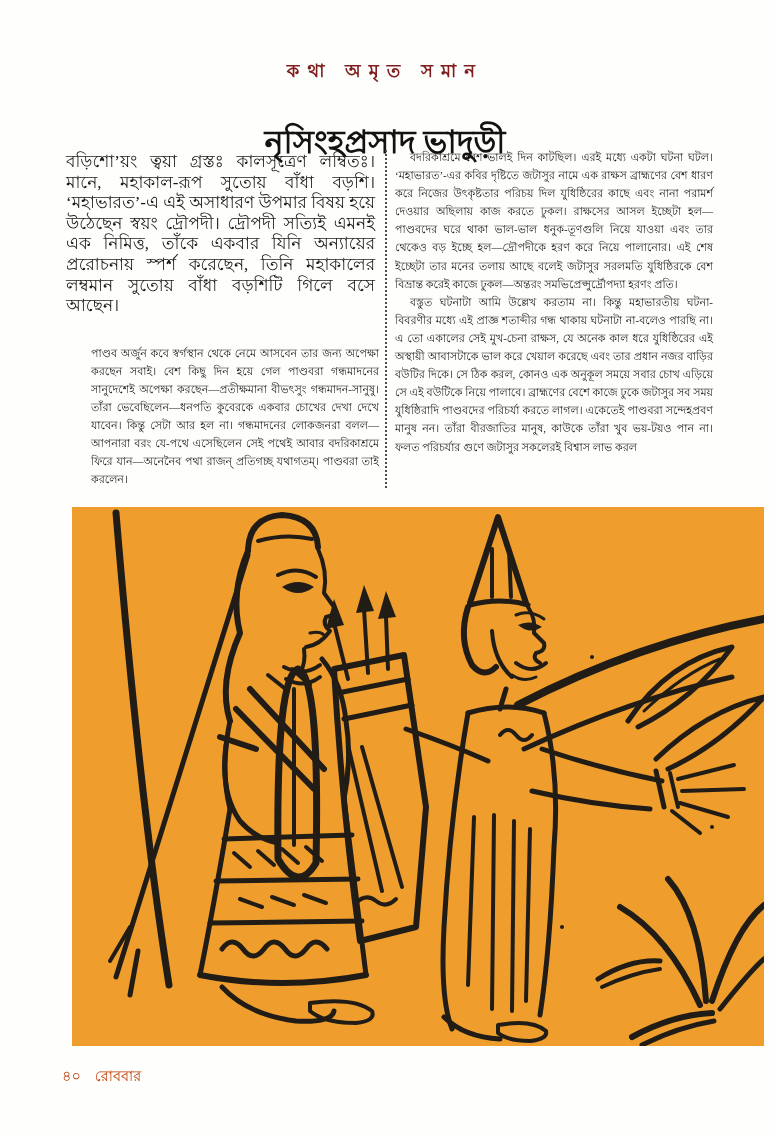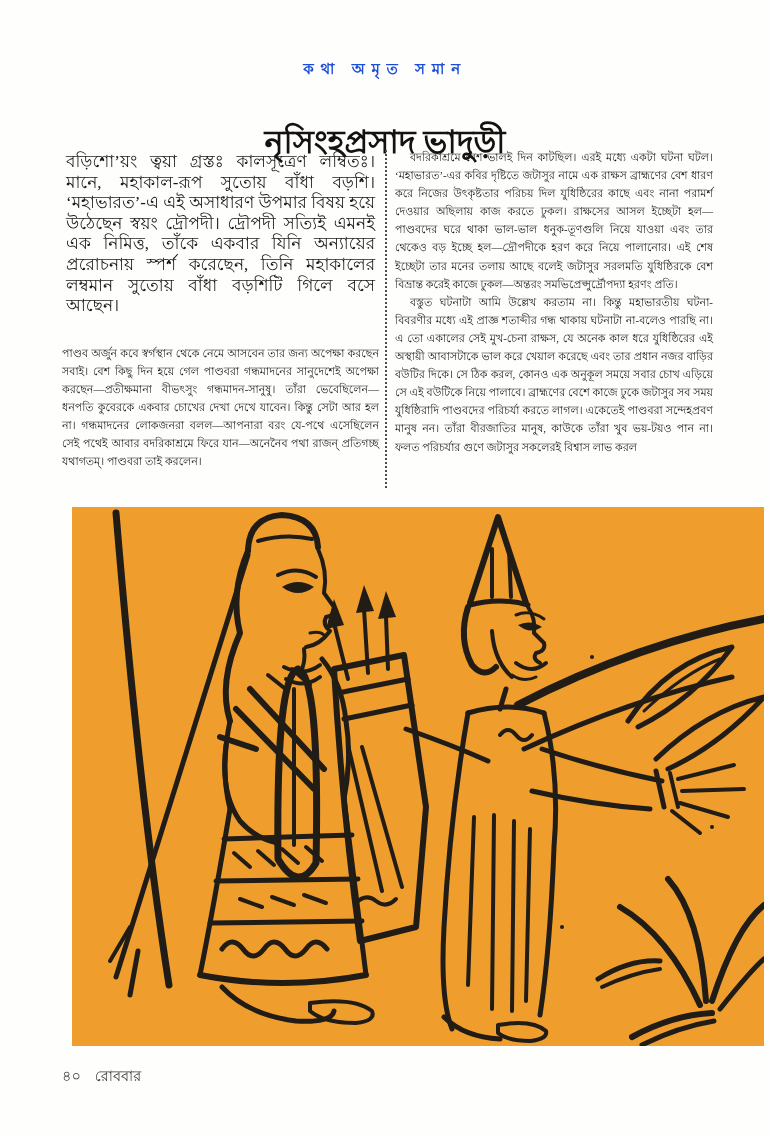--- a/index.html
+++ b/index.html
@@ -4,22 +4,22 @@
 <style>
   html,body{margin:0;padding:0;}
   body{
     width:770px;height:1136px;position:relative;overflow:hidden;
     background:#fefefd;
     font-family:"Liberation Serif","DejaVu Serif",serif;
     color:#1c1a17;
   }
   .kicker{
     position:absolute;left:0;top:57px;width:100%;
-    text-align:center;font-size:15px;font-weight:bold;
-    letter-spacing:0.45em;color:#1d4ed8;
+    text-align:center;font-size:18px;font-weight:bold;
+    letter-spacing:0.45em;color:#7f1d1d;
   }
   .page-title{
     position:absolute;left:0;top:96px;width:100%;
     text-align:center;font-size:32px;font-weight:600;color:#14120f;
   }
   .columns{
     position:absolute;left:62px;top:148px;width:651px;height:344px;
   }
   .col-left{
     position:absolute;left:0;top:0;width:317px;height:344px;
@@ -30,29 +30,29 @@
   .col-divider{
     position:absolute;left:323px;top:2px;height:338px;width:0;
     border-left:2px dotted #4a4a4a;
   }
   .lead-par{
     font-size:17px;line-height:20.6px;text-align:justify;margin:4px;
   }
   .small-par{
     font-size:11px;line-height:18.1px;text-align:justify;margin:0;
   }
-  .col-left .small-par{margin-top:27px;}
+  .col-left .small-par{margin-top:27px;margin-left:29px;}
   .indent{ text-indent:15px; }
   .illustration{
     position:absolute;left:72px;top:507px;width:692px;height:539px;
     background:#ef9e2e;
   }
   .illustration svg{display:block;width:692px;height:539px;}
   .footer{
-    position:absolute;left:62px;top:1065px;font-size:14.5px;color:#404040;
+    position:absolute;left:62px;top:1065px;font-size:14.5px;color:#c2410c;
   }
   .footer .folio{margin-right:14px;}
   .ink{stroke:#211d16;fill:none;stroke-linecap:round;stroke-linejoin:round;}
   .inkfill{fill:#211d16;stroke:none;}
 </style>
 </head>
 <body>
 
 <div class="kicker">কথা অমৃত সমান</div>
 

